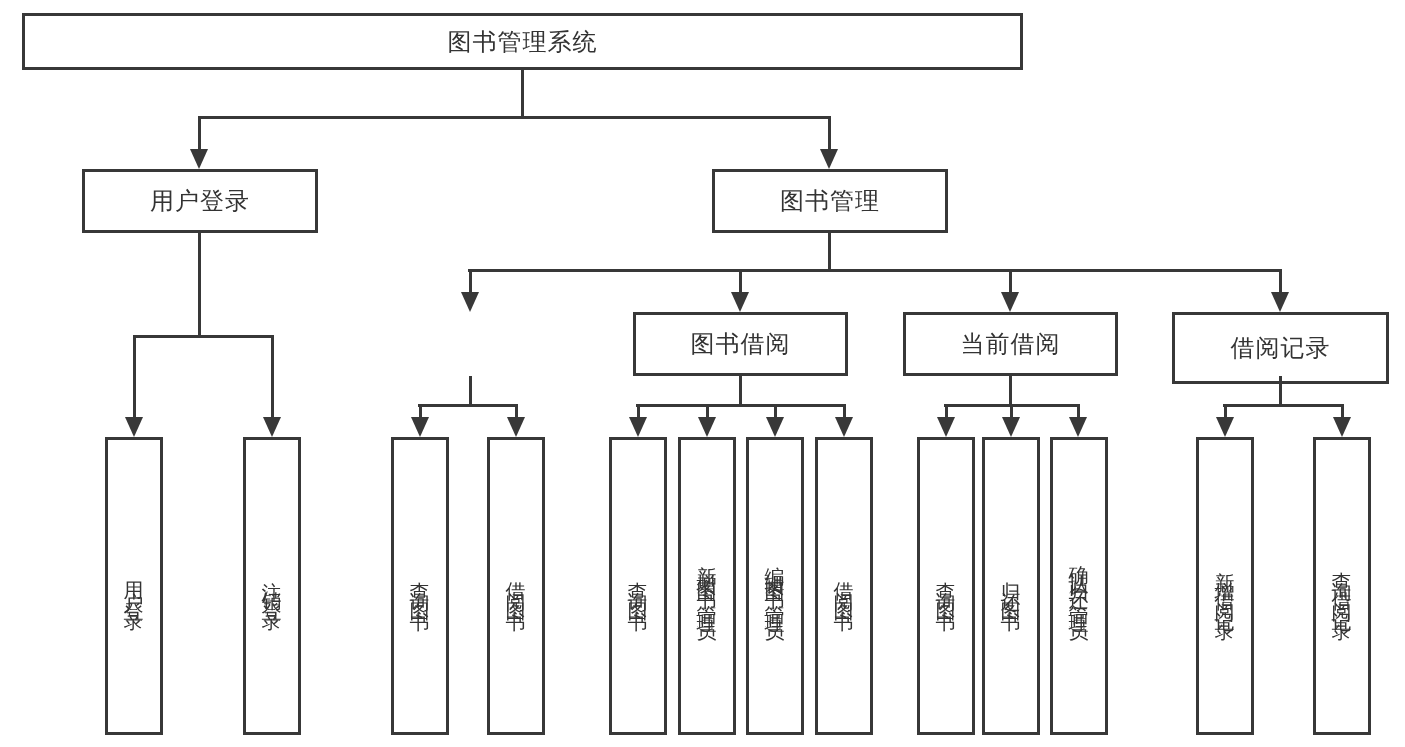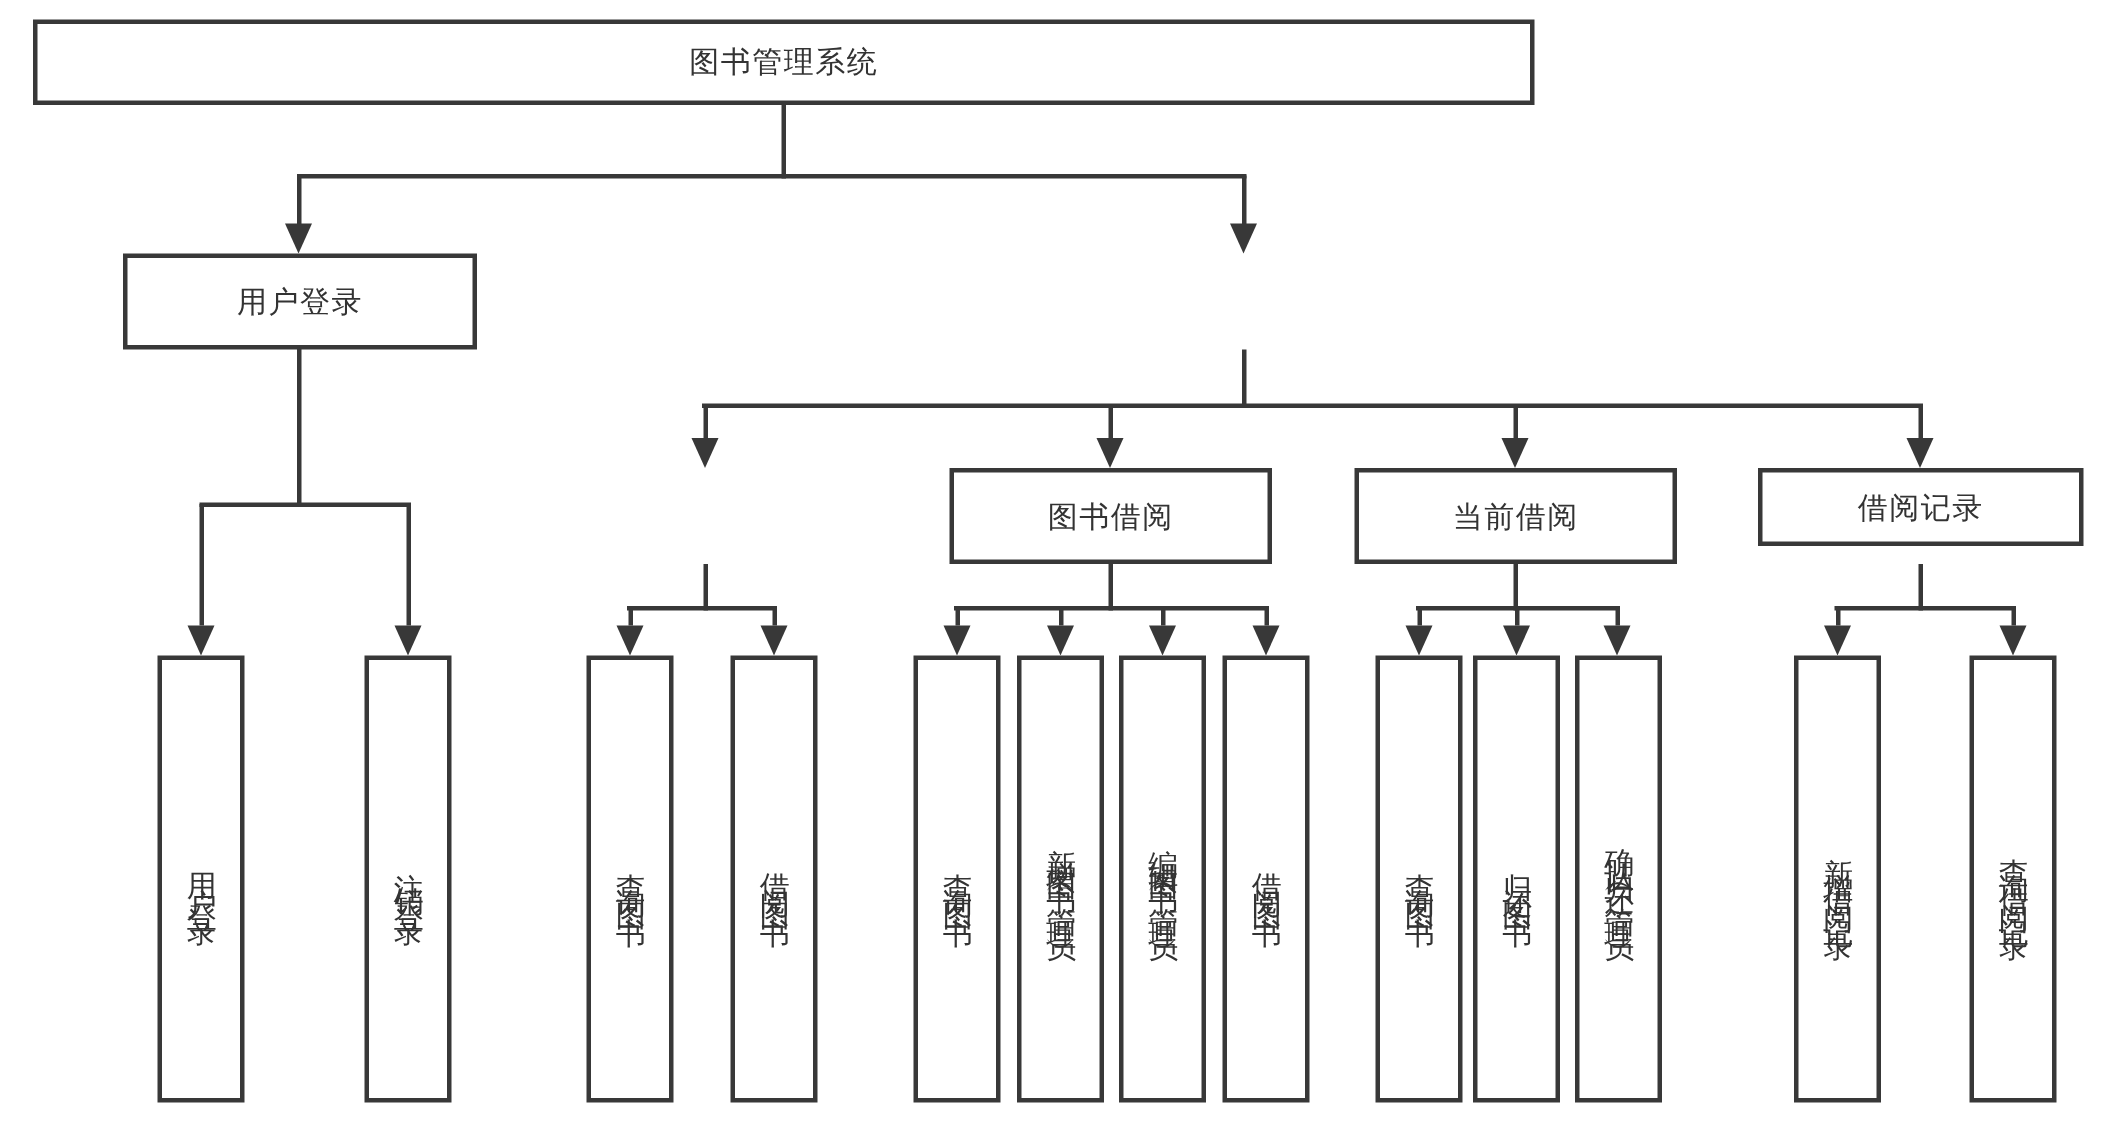--- a/index.html
+++ b/index.html
@@ -13,21 +13,21 @@
   }
   
   .node{
     position:absolute;
     box-sizing:border-box;
     border:3px solid #383838;
     background:#ffffff;
     display:flex;
     align-items:center;
     justify-content:center;
-    font-size:20px;
+    font-size:24px;
     font-weight:500;
     letter-spacing:1px;
     color:#333333;
   }
   
   .leaf{
     position:absolute;
     box-sizing:border-box;
     border:3px solid #383838;
     background:#ffffff;
@@ -79,20 +79,23 @@
 
   <div class="vline" style="left:521px;top:69px;height:50px;"></div>
   <div class="hline" style="left:198px;top:116px;width:633px;"></div>
   <div class="ashaft" style="left:198px;top:117px;height:33px;"></div>
   <div class="ahead" style="left:190px;top:149px;"></div>
   <div class="ashaft" style="left:828px;top:117px;height:33px;"></div>
   <div class="ahead" style="left:820px;top:149px;"></div>
 
   <div class="node" style="left:82px;top:169px;width:236px;height:64px;">
     <span>用户登录</span>
+  </div>
+  <div class="node" style="left:712px;top:169px;width:236px;height:64px;">
+    <span>图书管理</span>
   </div>
 
   <div class="vline" style="left:198px;top:232px;height:106px;"></div>
   <div class="hline" style="left:133px;top:335px;width:141px;"></div>
   <div class="ashaft" style="left:133px;top:336px;height:81px;"></div>
   <div class="ahead" style="left:125px;top:417px;"></div>
   <div class="ashaft" style="left:271px;top:336px;height:81px;"></div>
   <div class="ahead" style="left:263px;top:417px;"></div>
 
   <div class="vline" style="left:828px;top:233px;height:39px;"></div>
@@ -105,21 +108,21 @@
   <div class="ahead" style="left:1001px;top:292px;"></div>
   <div class="ashaft" style="left:1279px;top:270px;height:23px;"></div>
   <div class="ahead" style="left:1271px;top:292px;"></div>
 
   <div class="node" style="left:633px;top:312px;width:215px;height:64px;text-align:right;">
     <span>图书借阅</span>
   </div>
   <div class="node" style="left:903px;top:312px;width:215px;height:64px;">
     <span>当前借阅</span>
   </div>
-  <div class="node" style="left:1172px;top:312px;width:217px;height:52px;text-align:right;">
+  <div class="node" style="left:1172px;top:312px;width:217px;height:72px;text-align:right;">
     <span>借阅记录</span>
   </div>
 
   <div class="vline" style="left:469px;top:376px;height:31px;"></div>
   <div class="hline" style="left:418px;top:404px;width:100px;"></div>
   <div class="ashaft" style="left:419px;top:405px;height:12px;"></div>
   <div class="ahead" style="left:411px;top:417px;"></div>
   <div class="ashaft" style="left:515px;top:405px;height:12px;"></div>
   <div class="ahead" style="left:507px;top:417px;"></div>
 

